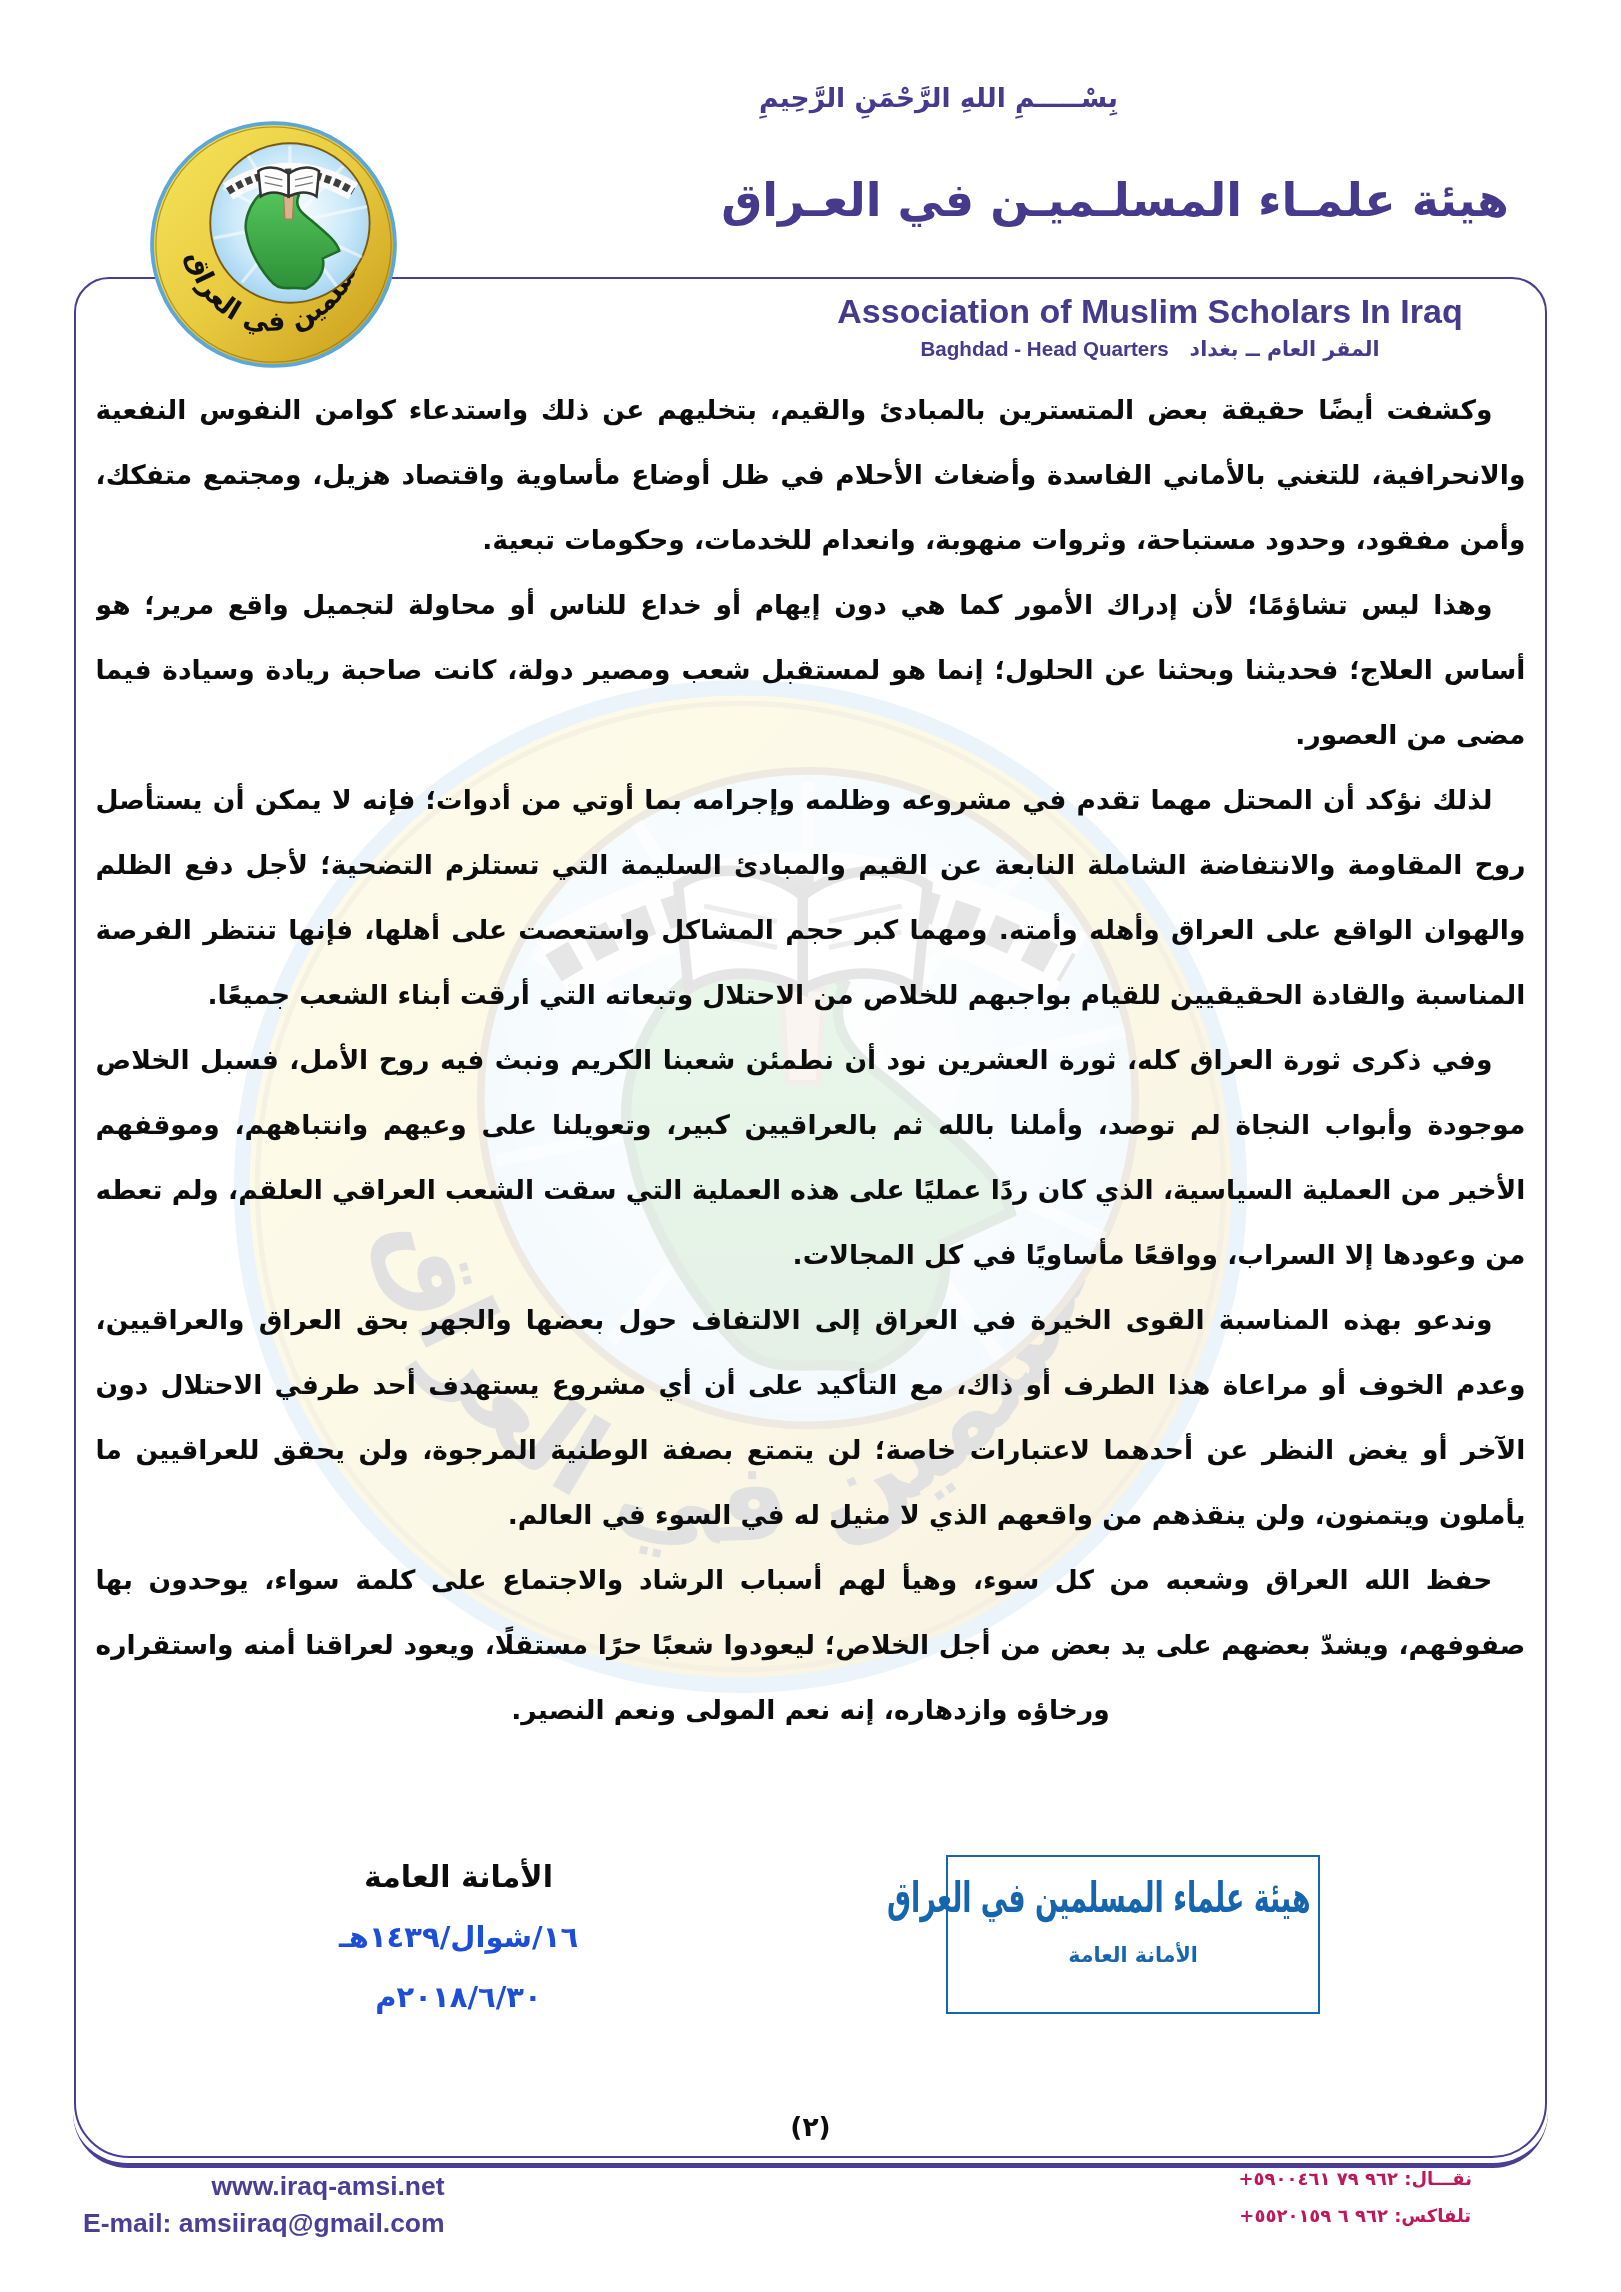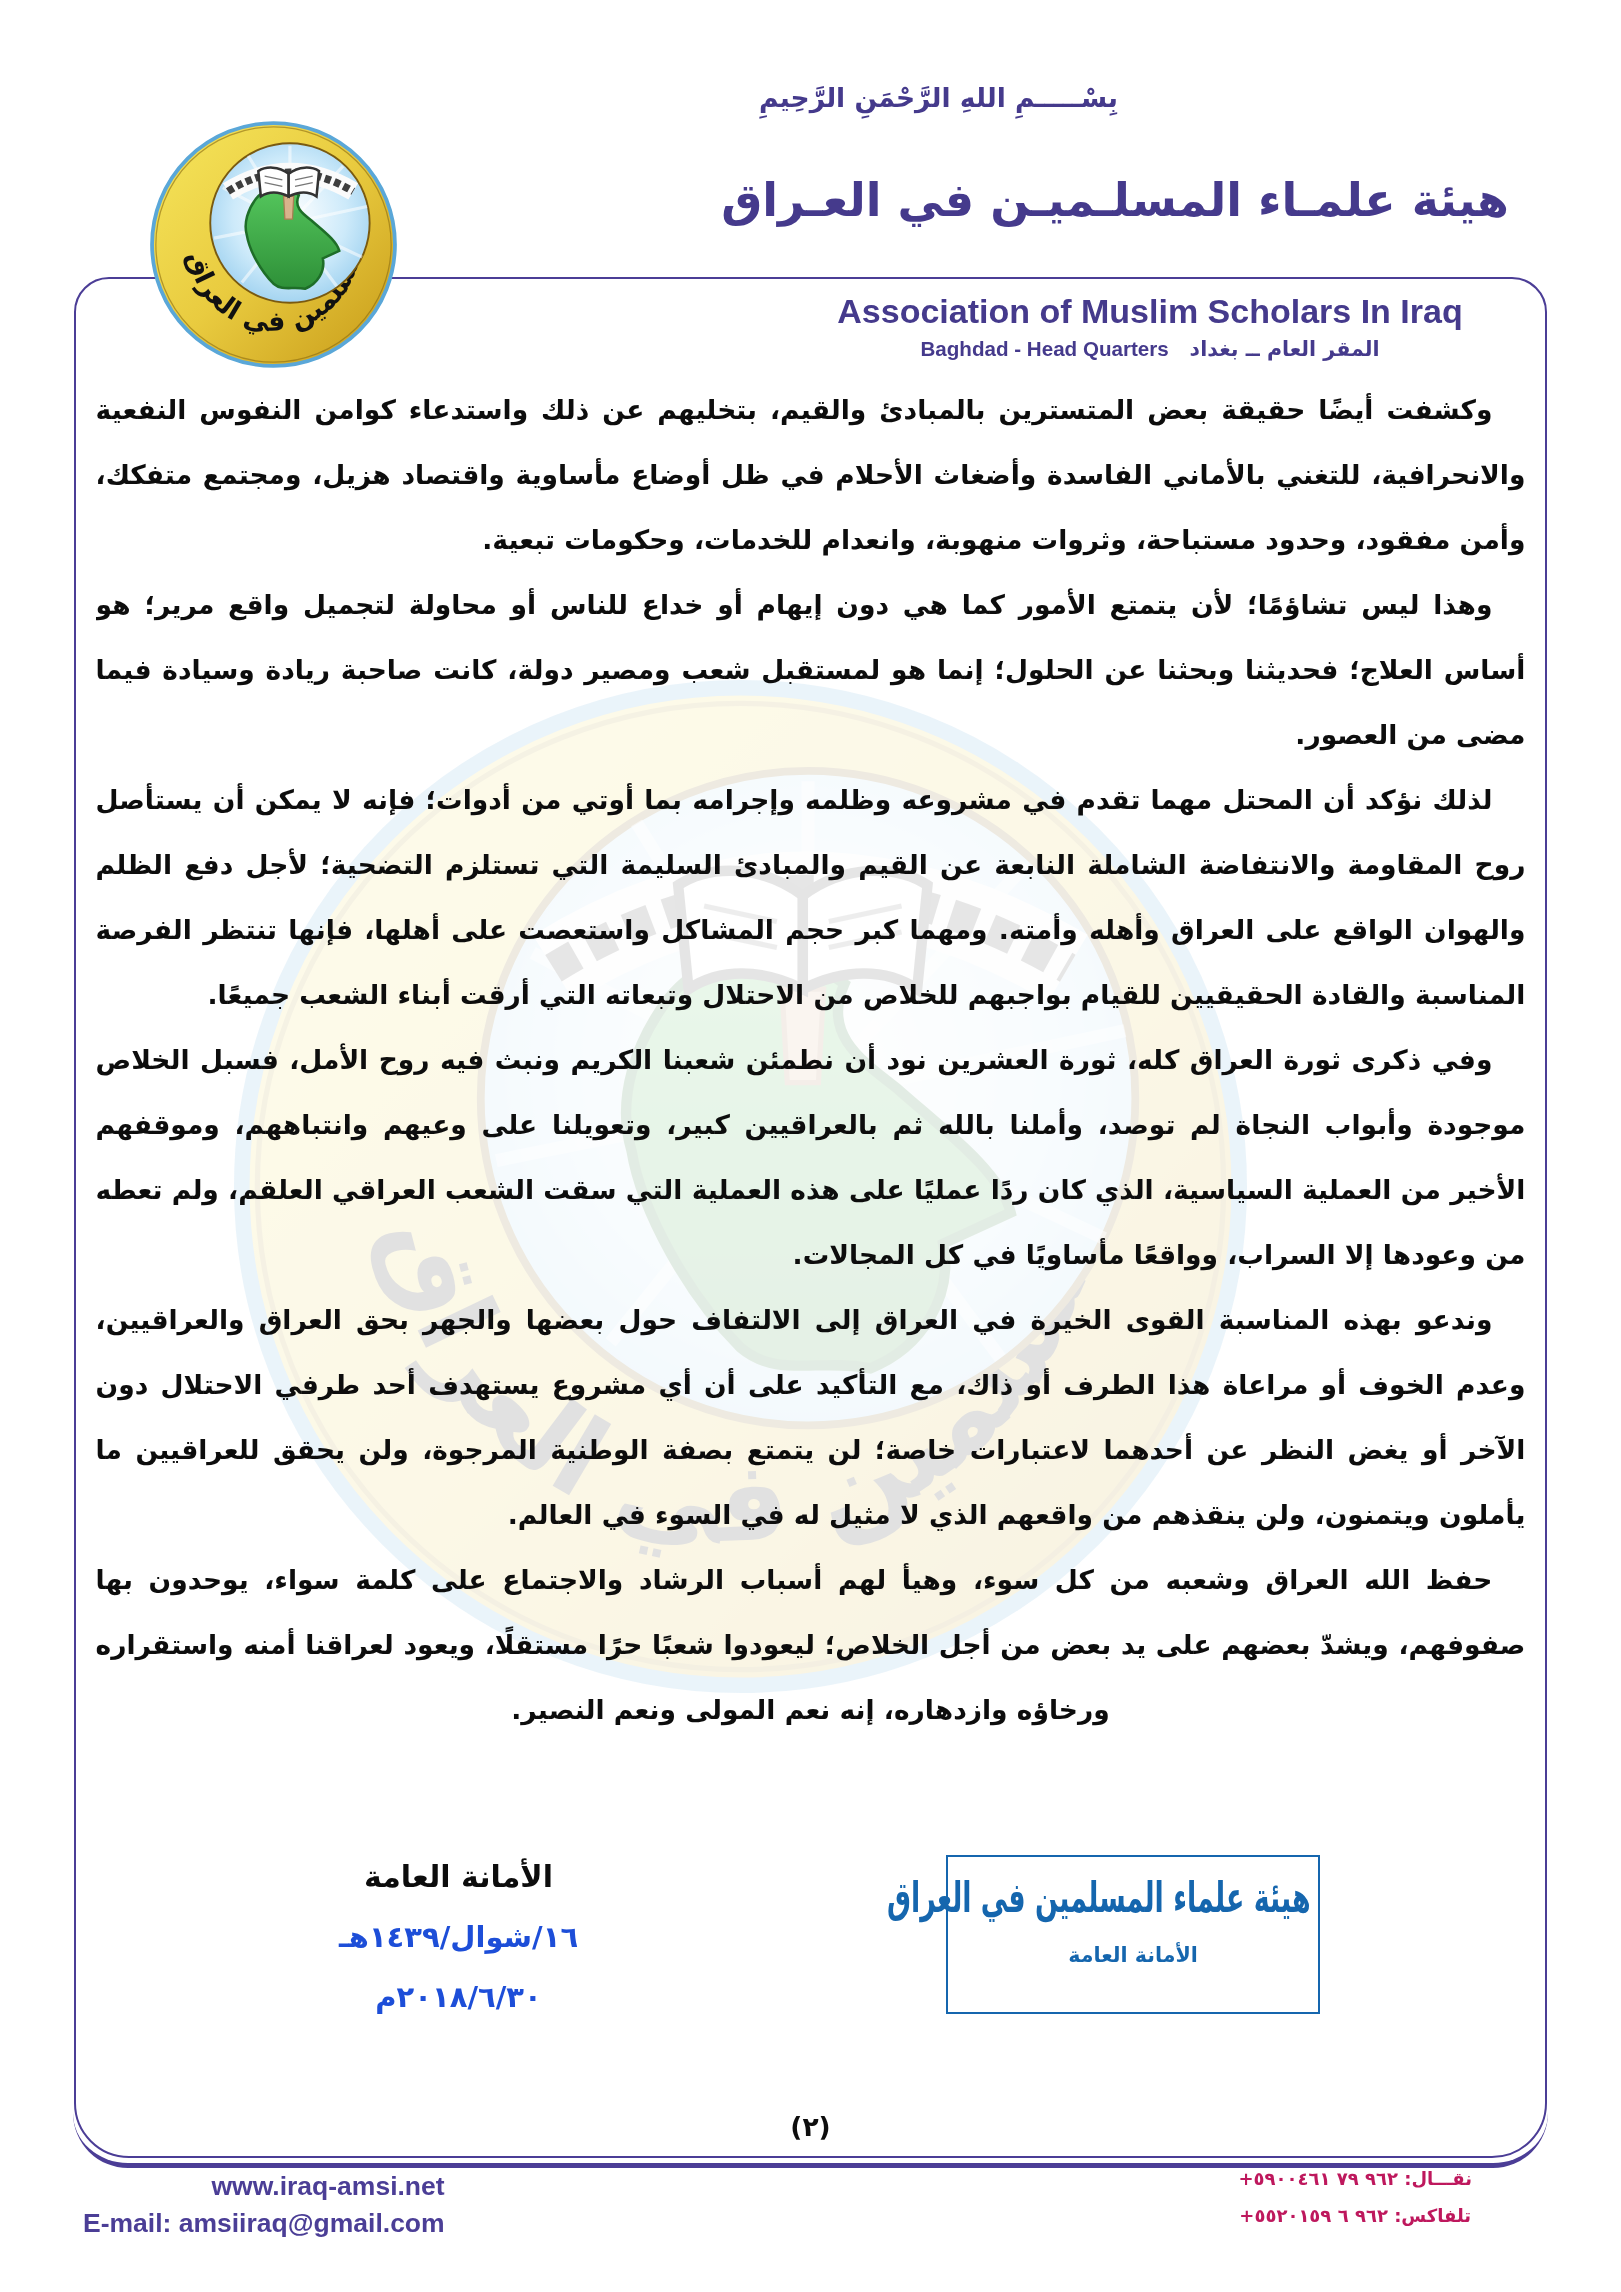--- a/index.html
+++ b/index.html
@@ -142,21 +142,21 @@
     <div class="header-inside">
       <div class="en-title">Association of Muslim Scholars In Iraq</div>
       <div class="sub-line">
         <span class="ar">المقر العام ــ بغداد</span>
         <span class="en">Baghdad - Head Quarters</span>
       </div>
     </div>
 
     <div class="body-text">
       <p>وكشفت أيضًا حقيقة بعض المتسترين بالمبادئ والقيم، بتخليهم عن ذلك واستدعاء كوامن النفوس النفعية والانحرافية، للتغني بالأماني الفاسدة وأضغاث الأحلام في ظل أوضاع مأساوية واقتصاد هزيل، ومجتمع متفكك، وأمن مفقود، وحدود مستباحة، وثروات منهوبة، وانعدام للخدمات، وحكومات تبعية.</p>
-      <p>وهذا ليس تشاؤمًا؛ لأن يتمتع الأمور كما هي دون إيهام أو خداع للناس أو محاولة لتجميل واقع مرير؛ هو أساس العلاج؛ فحديثنا وبحثنا عن الحلول؛ إنما هو لمستقبل شعب ومصير دولة، كانت صاحبة ريادة وسيادة فيما مضى من العصور.</p>
+      <p>وهذا ليس تشاؤمًا؛ لأن إدراك الأمور كما هي دون إيهام أو خداع للناس أو محاولة لتجميل واقع مرير؛ هو أساس العلاج؛ فحديثنا وبحثنا عن الحلول؛ إنما هو لمستقبل شعب ومصير دولة، كانت صاحبة ريادة وسيادة فيما مضى من العصور.</p>
       <p>لذلك نؤكد أن المحتل مهما تقدم في مشروعه وظلمه وإجرامه بما أوتي من أدوات؛ فإنه لا يمكن أن يستأصل روح المقاومة والانتفاضة الشاملة النابعة عن القيم والمبادئ السليمة التي تستلزم التضحية؛ لأجل دفع الظلم والهوان الواقع على العراق وأهله وأمته. ومهما كبر حجم المشاكل واستعصت على أهلها، فإنها تنتظر الفرصة المناسبة والقادة الحقيقيين للقيام بواجبهم للخلاص من الاحتلال وتبعاته التي أرقت أبناء الشعب جميعًا.</p>
       <p>وفي ذكرى ثورة العراق كله، ثورة العشرين نود أن نطمئن شعبنا الكريم ونبث فيه روح الأمل، فسبل الخلاص موجودة وأبواب النجاة لم توصد، وأملنا بالله ثم بالعراقيين كبير، وتعويلنا على وعيهم وانتباههم، وموقفهم الأخير من العملية السياسية، الذي كان ردًا عمليًا على هذه العملية التي سقت الشعب العراقي العلقم، ولم تعطه من وعودها إلا السراب، وواقعًا مأساويًا في كل المجالات.</p>
       <p>وندعو بهذه المناسبة القوى الخيرة في العراق إلى الالتفاف حول بعضها والجهر بحق العراق والعراقيين، وعدم الخوف أو مراعاة هذا الطرف أو ذاك، مع التأكيد على أن أي مشروع يستهدف أحد طرفي الاحتلال دون الآخر أو يغض النظر عن أحدهما لاعتبارات خاصة؛ لن يتمتع بصفة الوطنية المرجوة، ولن يحقق للعراقيين ما يأملون ويتمنون، ولن ينقذهم من واقعهم الذي لا مثيل له في السوء في العالم.</p>
       <p class="center-last">حفظ الله العراق وشعبه من كل سوء، وهيأ لهم أسباب الرشاد والاجتماع على كلمة سواء، يوحدون بها صفوفهم، ويشدّ بعضهم على يد بعض من أجل الخلاص؛ ليعودوا شعبًا حرًا مستقلًا، ويعود لعراقنا أمنه واستقراره ورخاؤه وازدهاره، إنه نعم المولى ونعم النصير.</p>
     </div>
 
     <div class="sig">
       <div class="sig-title">الأمانة العامة</div>
       <div class="sig-date">١٦/شوال/١٤٣٩هـ</div>
       <div class="sig-date">٢٠١٨/٦/٣٠م</div>

